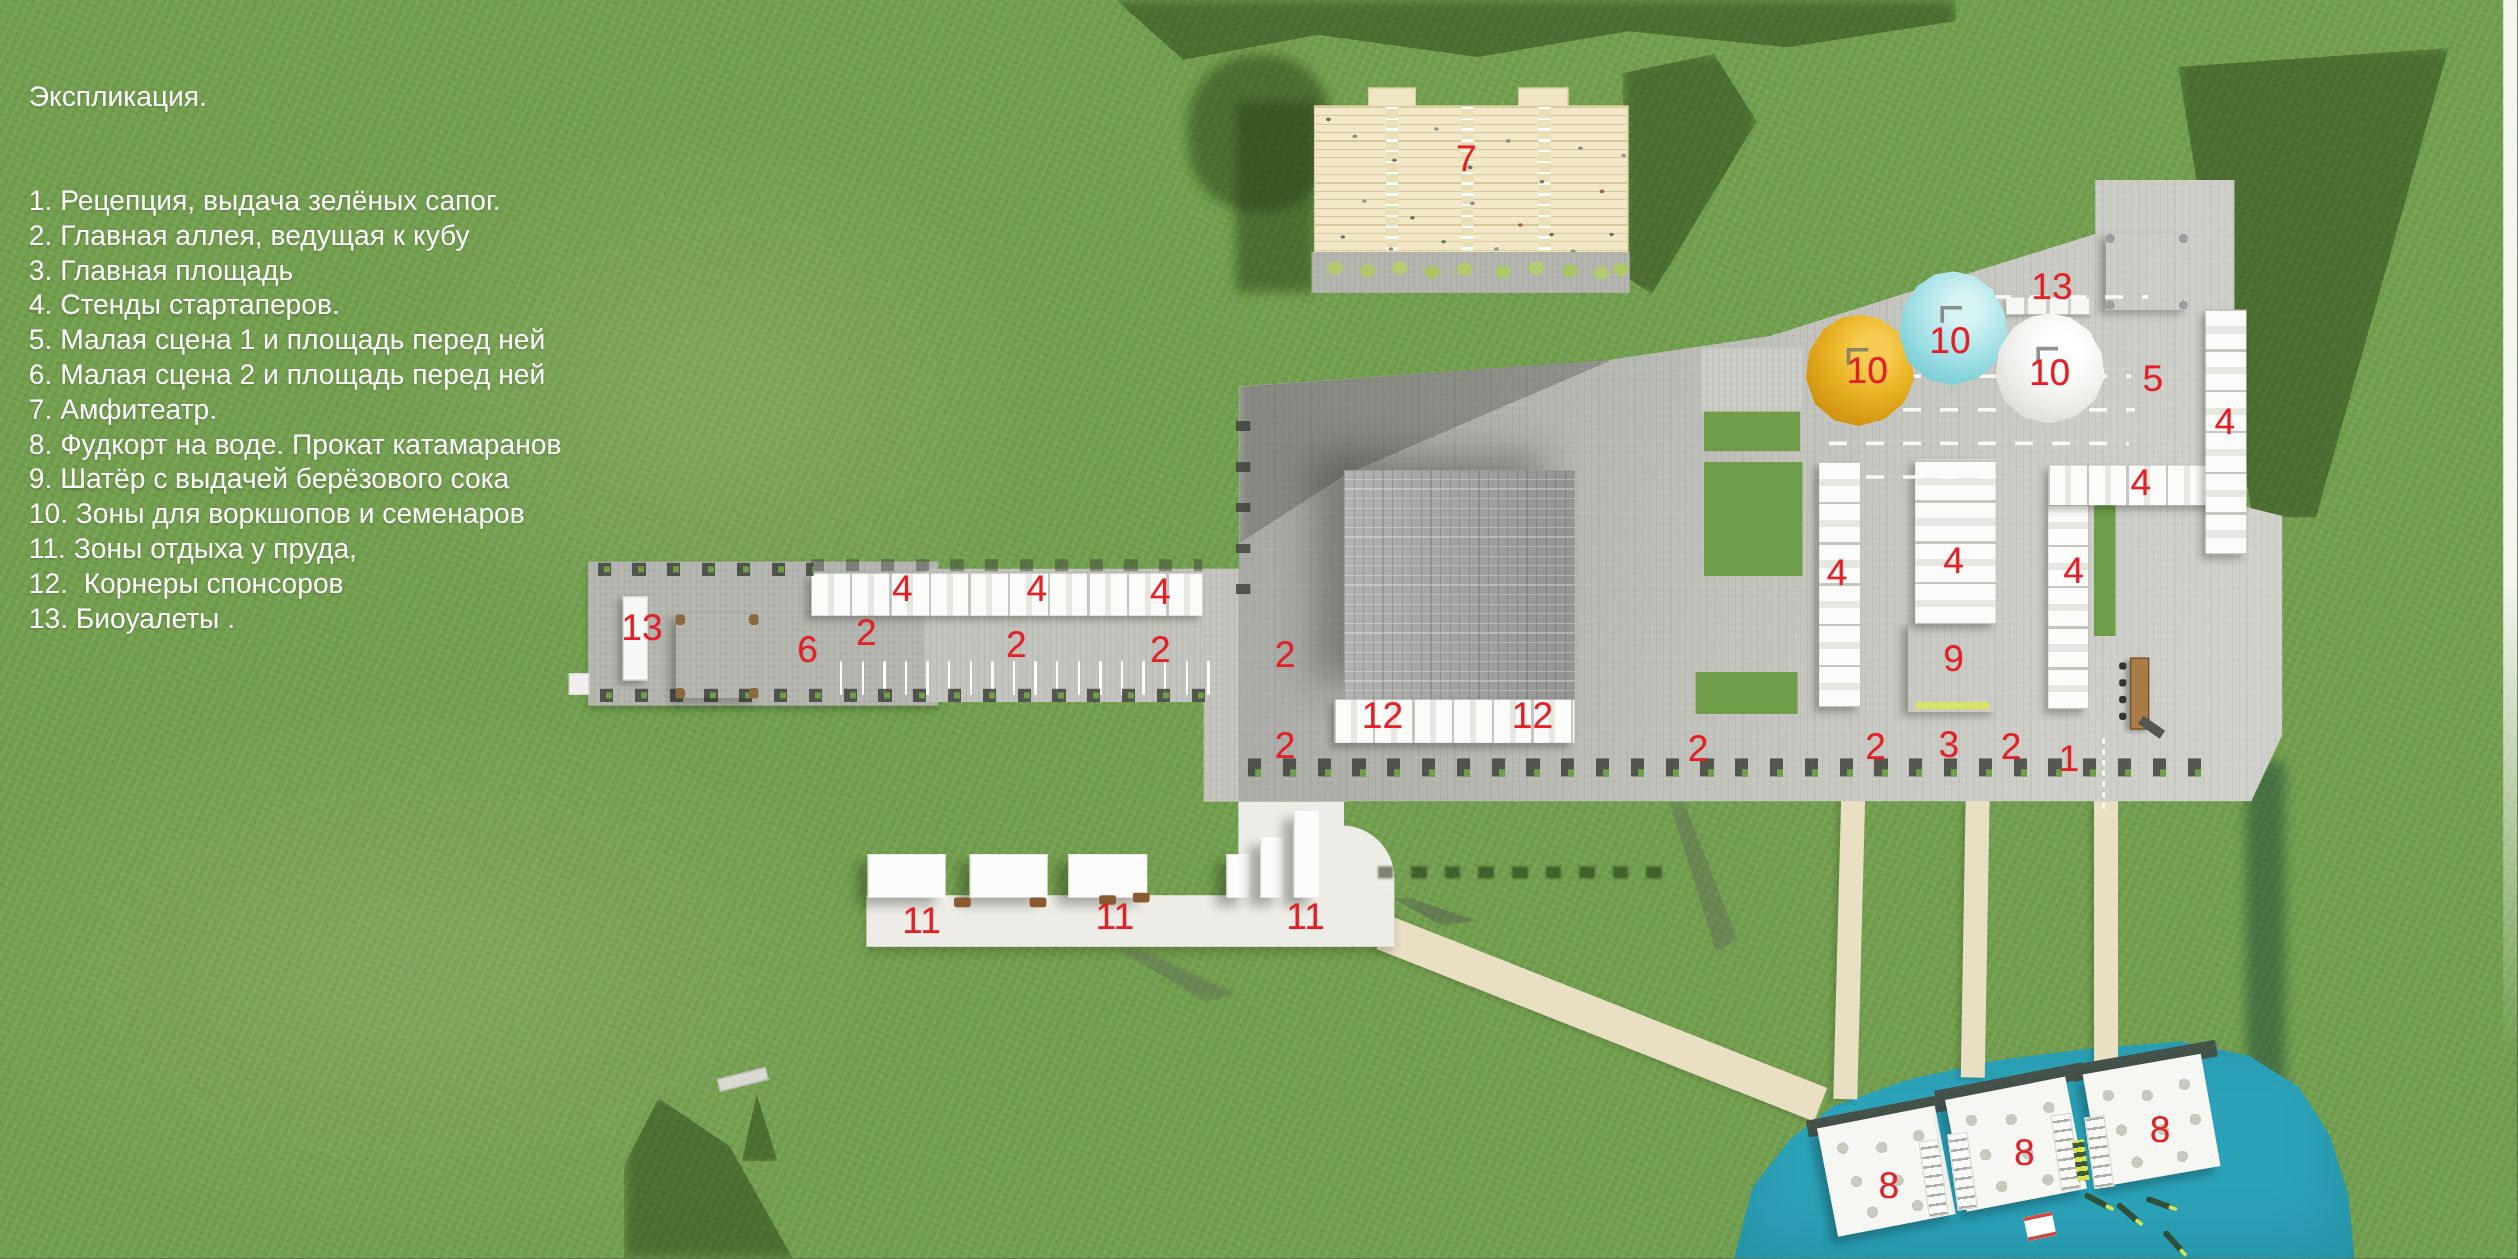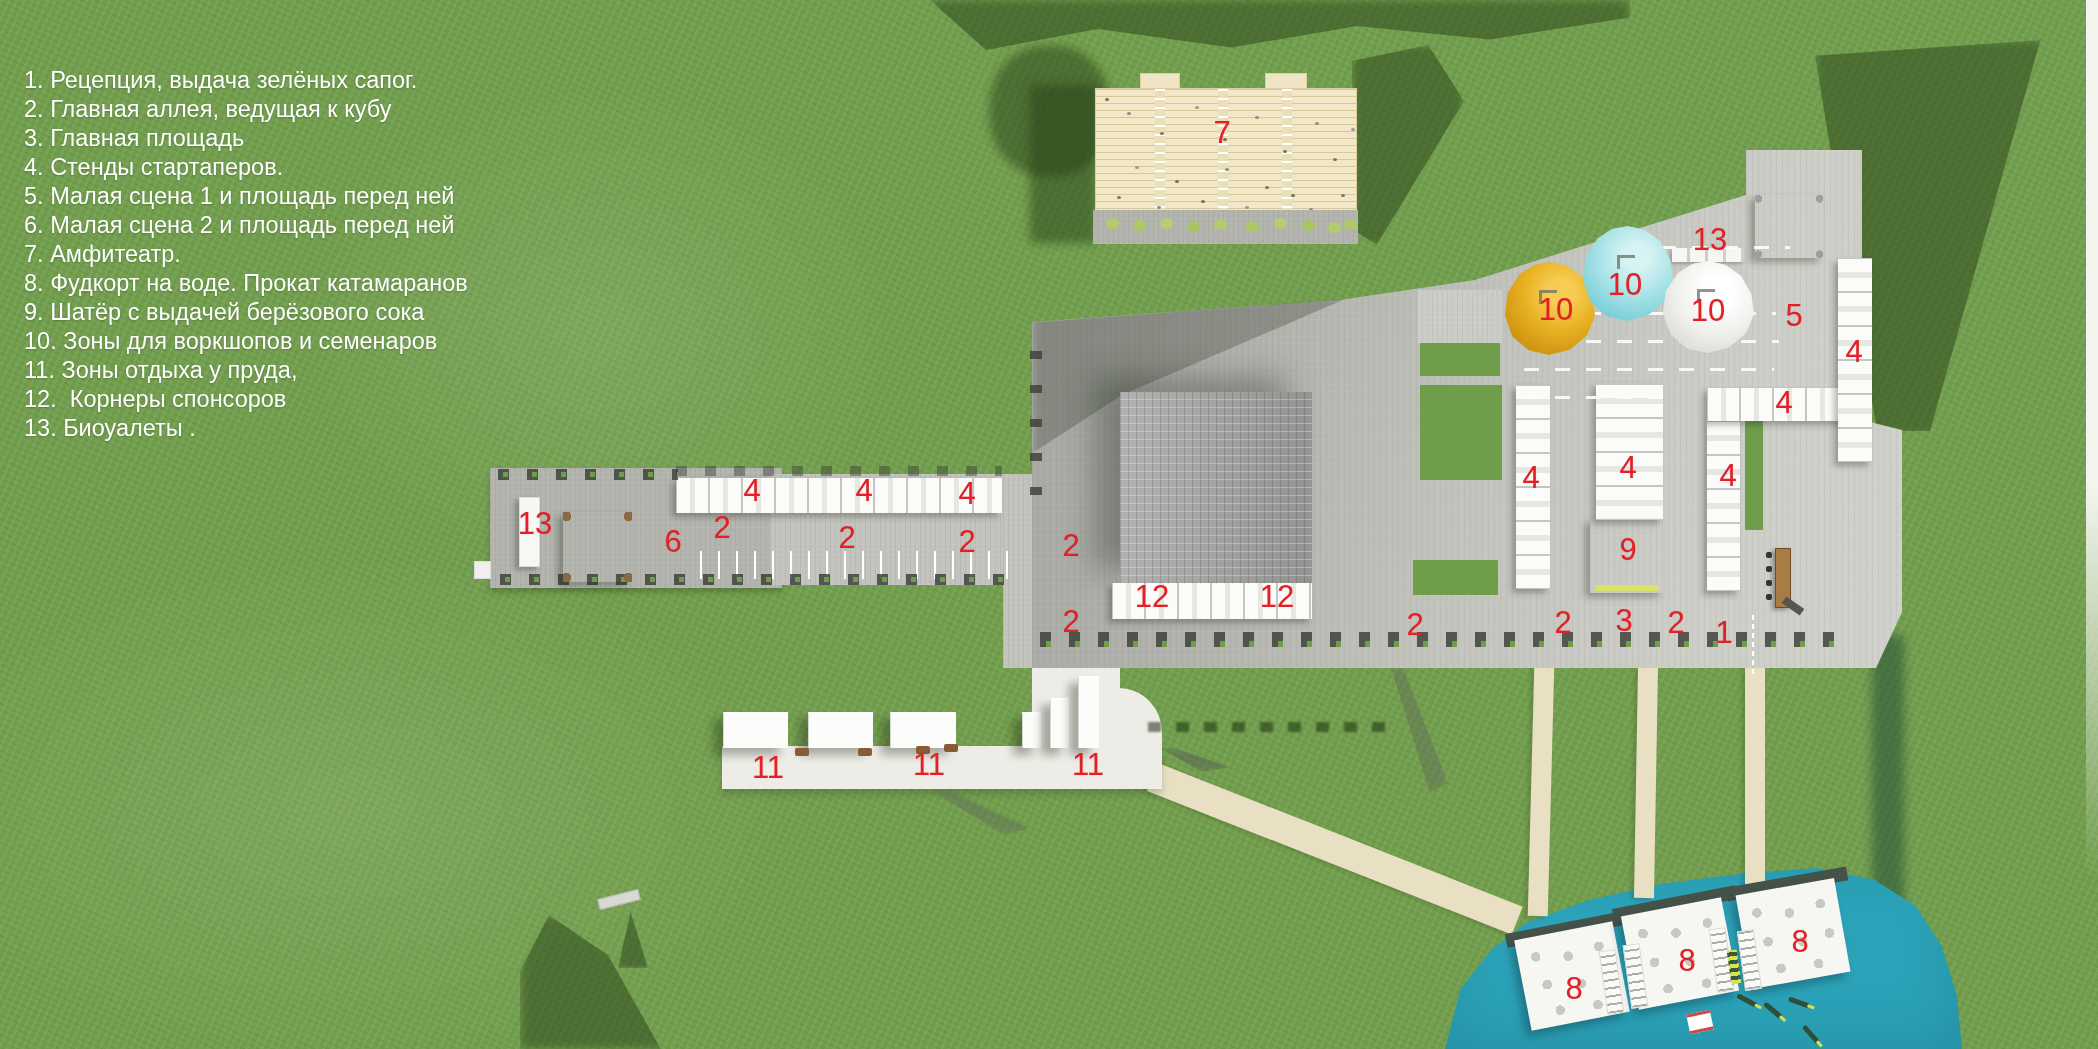--- a/index.html
+++ b/index.html
@@ -269,15 +269,16 @@
       <span class="mlabel" style="left: 1724px; top: 632px;">1</span>
       <span class="mlabel" style="left: 768px; top: 767px;">11</span>
       <span class="mlabel" style="left: 929px; top: 764px;">11</span>
       <span class="mlabel" style="left: 1088px; top: 764px;">11</span>
       <span class="mlabel" style="left: 1574px; top: 988px;">8</span>
       <span class="mlabel" style="left: 1687px; top: 960px;">8</span>
       <span class="mlabel" style="left: 1800px; top: 941px;">8</span>
     </div>
 
   <div class="legend">
+    <div>Экспликация.</div>
     <div><div>1. Рецепция, выдача зелёных сапог.</div><div>2. Главная аллея, ведущая к кубу</div><div>3. Главная площадь</div><div>4. Стенды стартаперов.</div><div>5. Малая сцена 1 и площадь перед ней</div><div>6. Малая сцена 2 и площадь перед ней</div><div>7. Амфитеатр.</div><div>8. Фудкорт на воде. Прокат катамаранов</div><div>9. Шатёр с выдачей берёзового сока</div><div>10. Зоны для воркшопов и семенаров</div><div>11. Зоны отдыха у пруда,</div><div>12.  Корнеры спонсоров</div><div>13. Биоуалеты .</div></div>
   </div>
 </div>
 
 </body></html>

